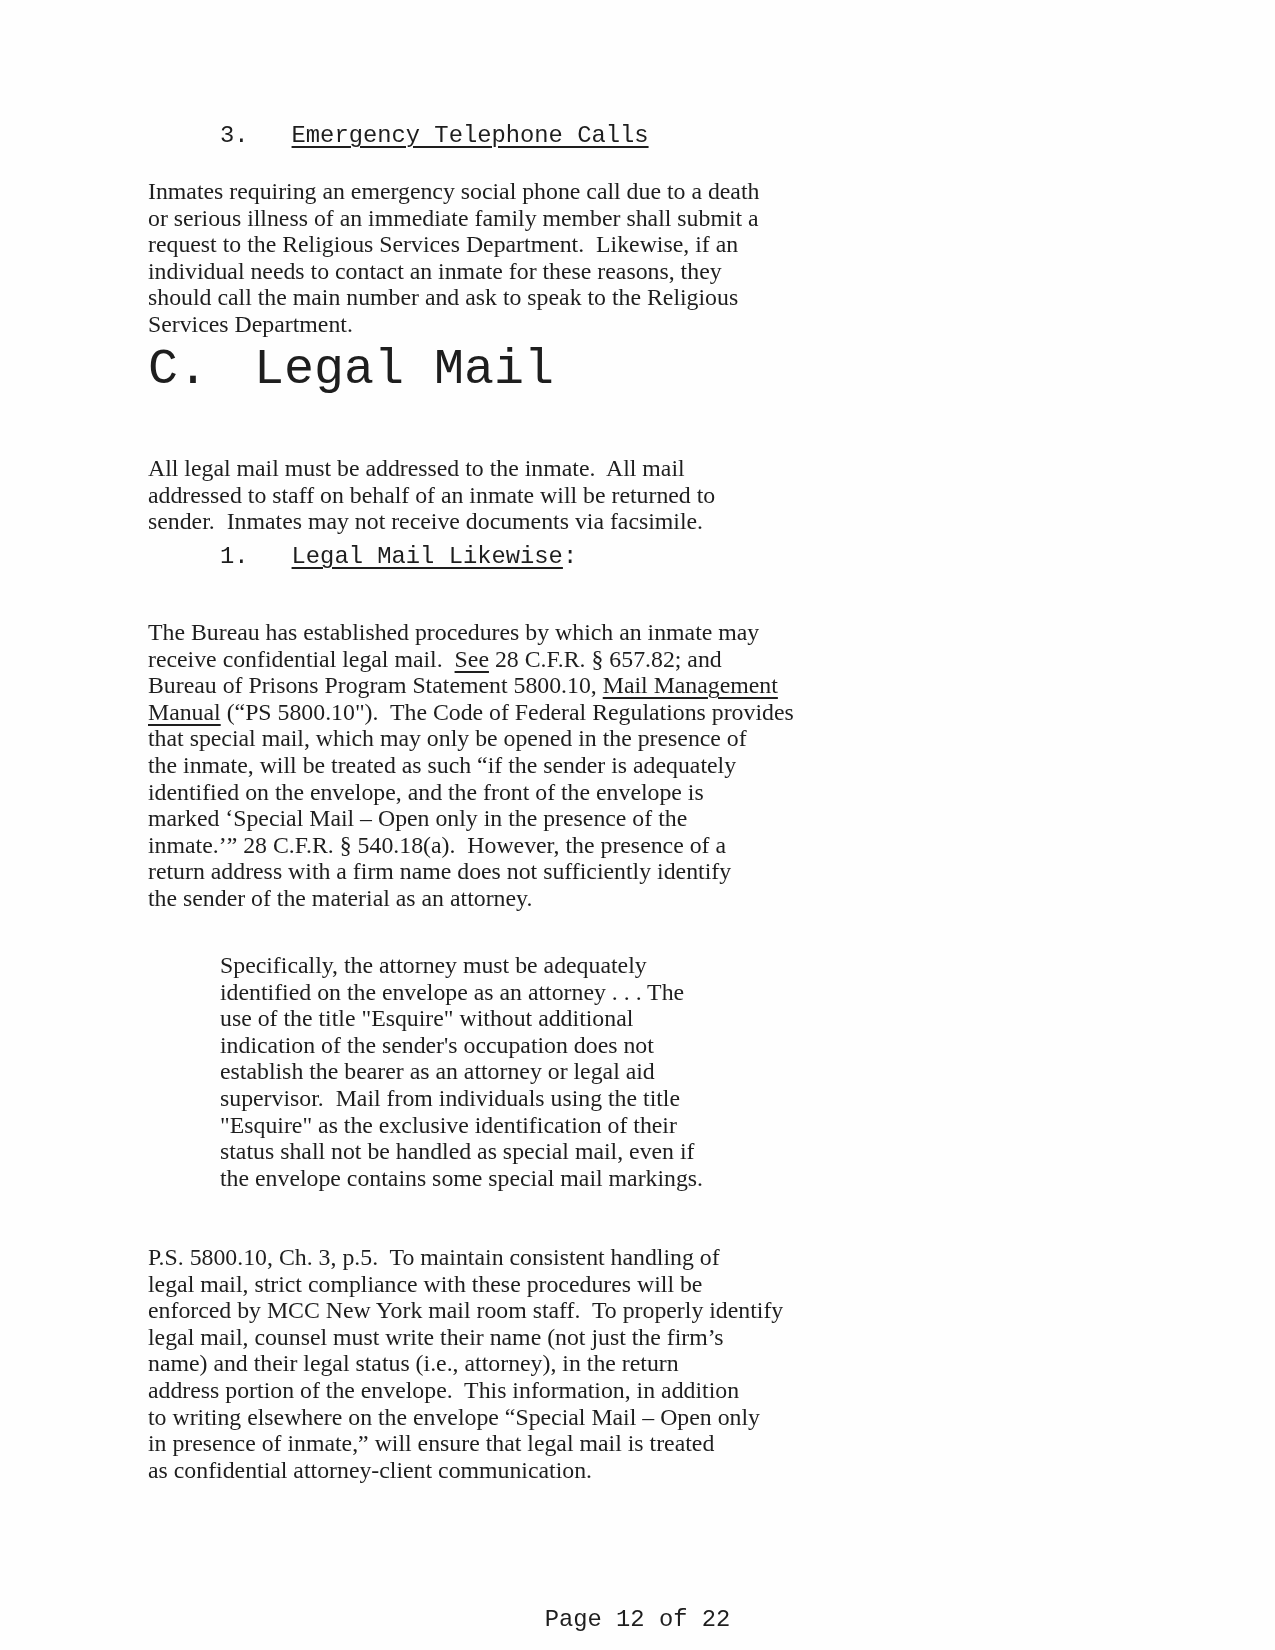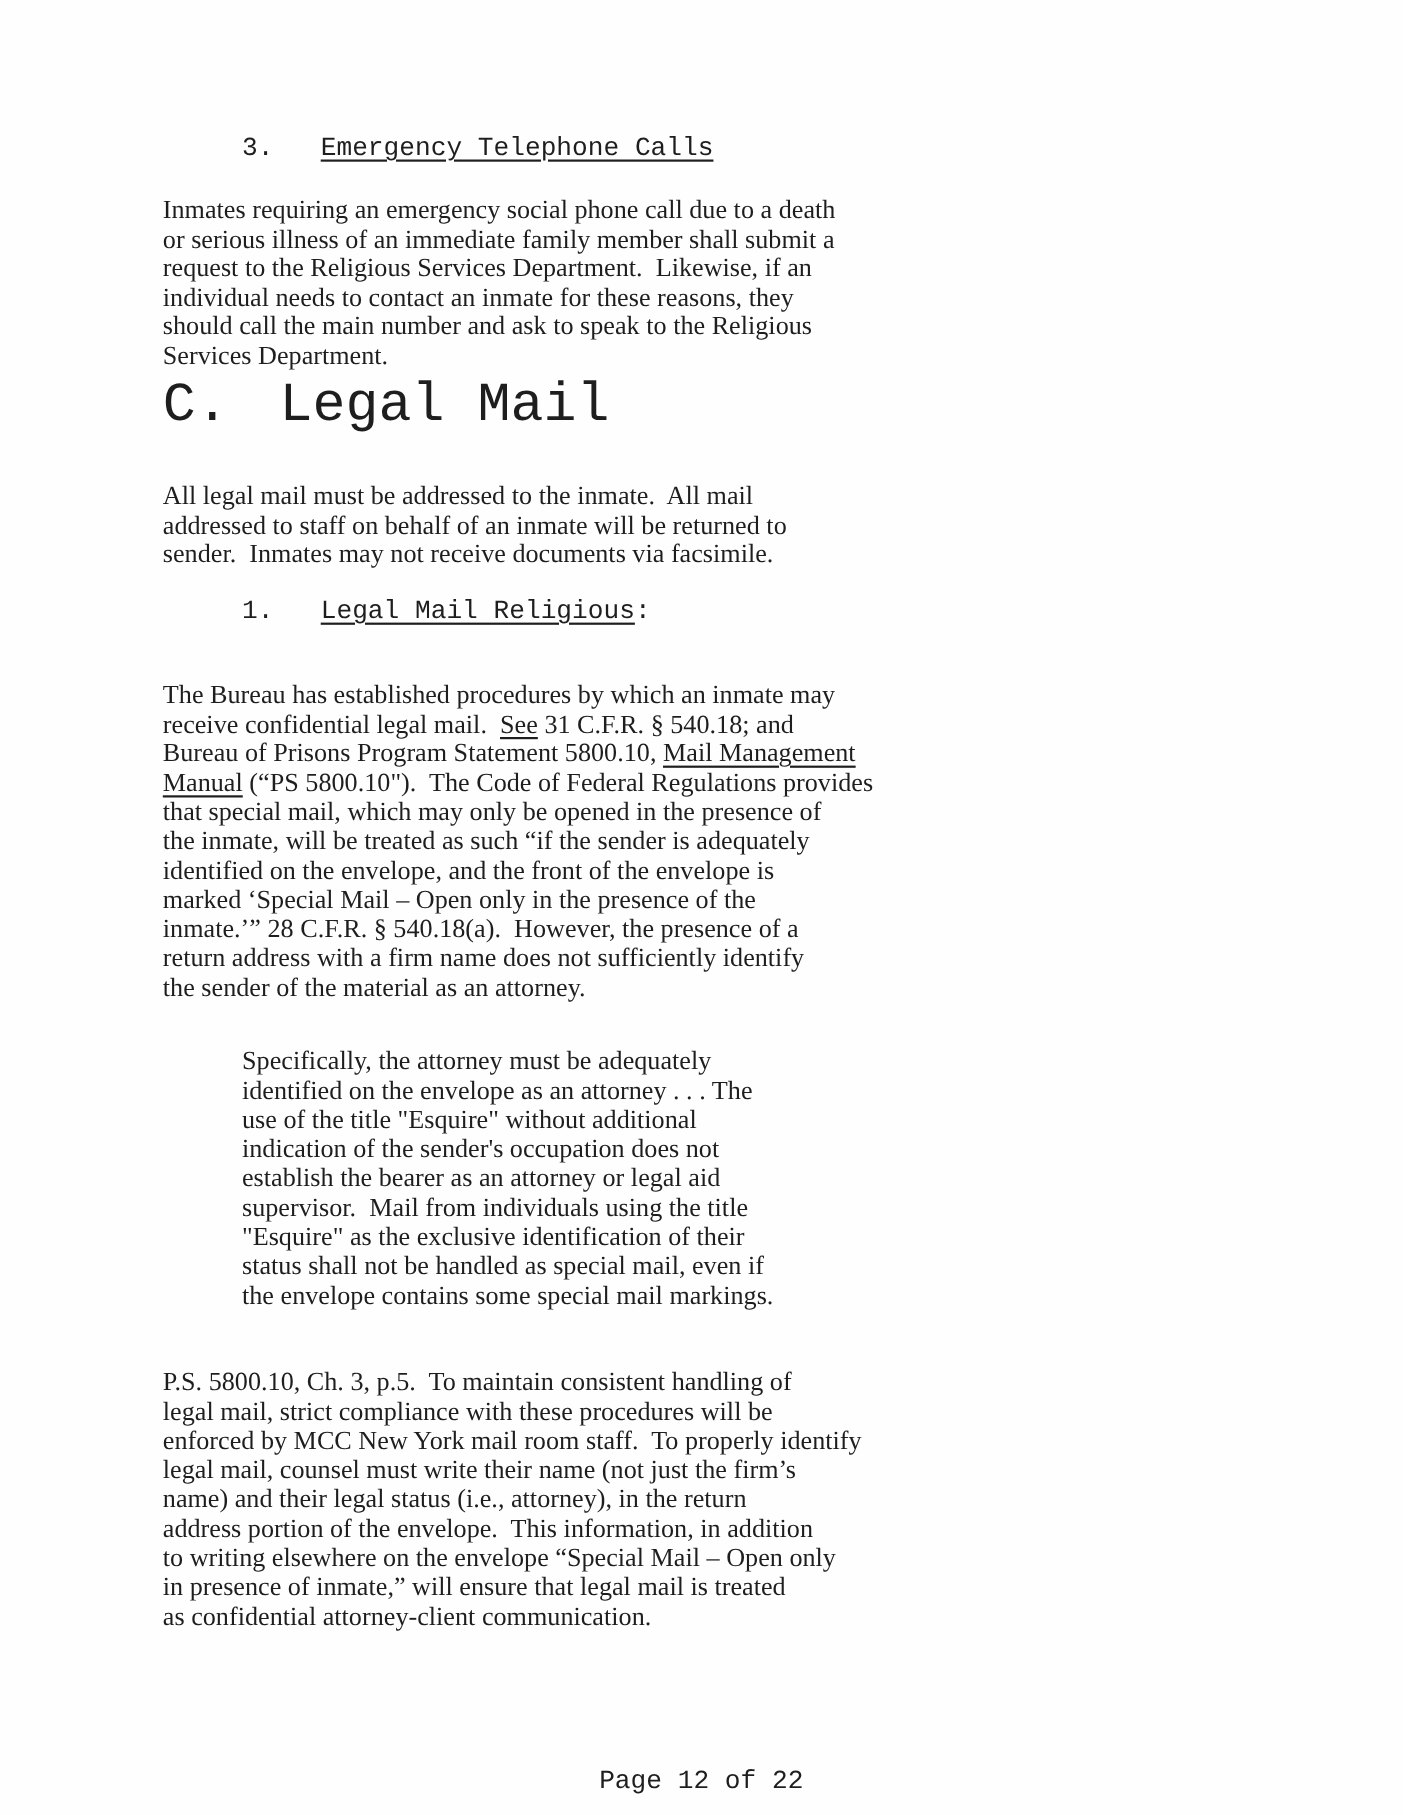--- a/index.html
+++ b/index.html
@@ -60,28 +60,28 @@
 
   <div class="abs para" style="top:178px">Inmates requiring an emergency social phone call due to a death
 or serious illness of an immediate family member shall submit a
 request to the Religious Services Department.  Likewise, if an
 individual needs to contact an inmate for these reasons, they
 should call the main number and ask to speak to the Religious
 Services Department.</div>
 
   <div class="abs h-main" style="top:348px"><span>C.</span><span class="sp2m"></span><span>Legal Mail</span></div>
 
-  <div class="abs para" style="top:438px">All legal mail must be addressed to the inmate.  All mail
+  <div class="abs para" style="top:455px">All legal mail must be addressed to the inmate.  All mail
 addressed to staff on behalf of an inmate will be returned to
 sender.  Inmates may not receive documents via facsimile.</div>
 
-  <div class="abs h-sub" style="top:544px"><span>1.</span><span class="sp3"></span><span class="u">Legal Mail Religious</span><span>:</span></div>
+  <div class="abs h-sub" style="top:544px"><span>1.</span><span class="sp3"></span><span class="u">Legal Mail Likewise</span><span>:</span></div>
 
   <div class="abs para" style="top:619px"><span>The Bureau has established procedures by which an inmate may
-receive confidential legal mail.  </span><span class="u">See</span><span> 31 C.F.R. § 540.18; and
+receive confidential legal mail.  </span><span class="u">See</span><span> 28 C.F.R. § 657.82; and
 Bureau of Prisons Program Statement 5800.10, </span><span class="u">Mail Management
 Manual</span><span> (“PS 5800.10").  The Code of Federal Regulations provides
 that special mail, which may only be opened in the presence of
 the inmate, will be treated as such “if the sender is adequately
 identified on the envelope, and the front of the envelope is
 marked ‘Special Mail – Open only in the presence of the
 inmate.’” 28 C.F.R. § 540.18(a).  However, the presence of a
 return address with a firm name does not sufficiently identify
 the sender of the material as an attorney.</span></div>
 

